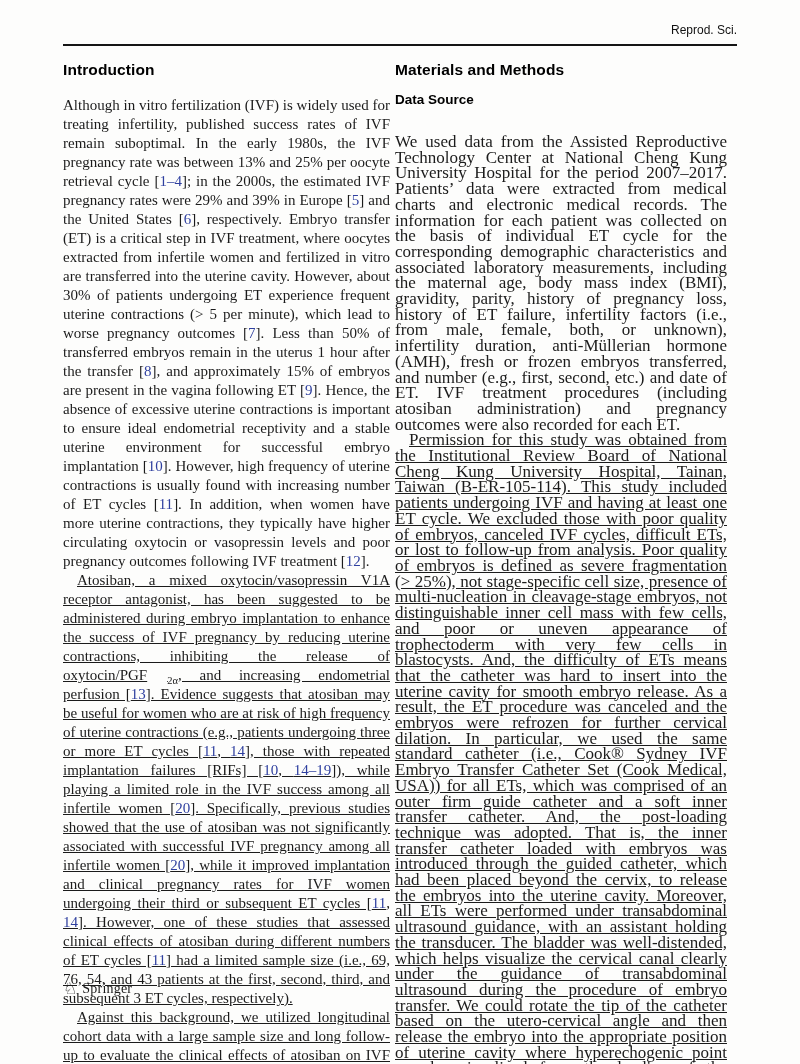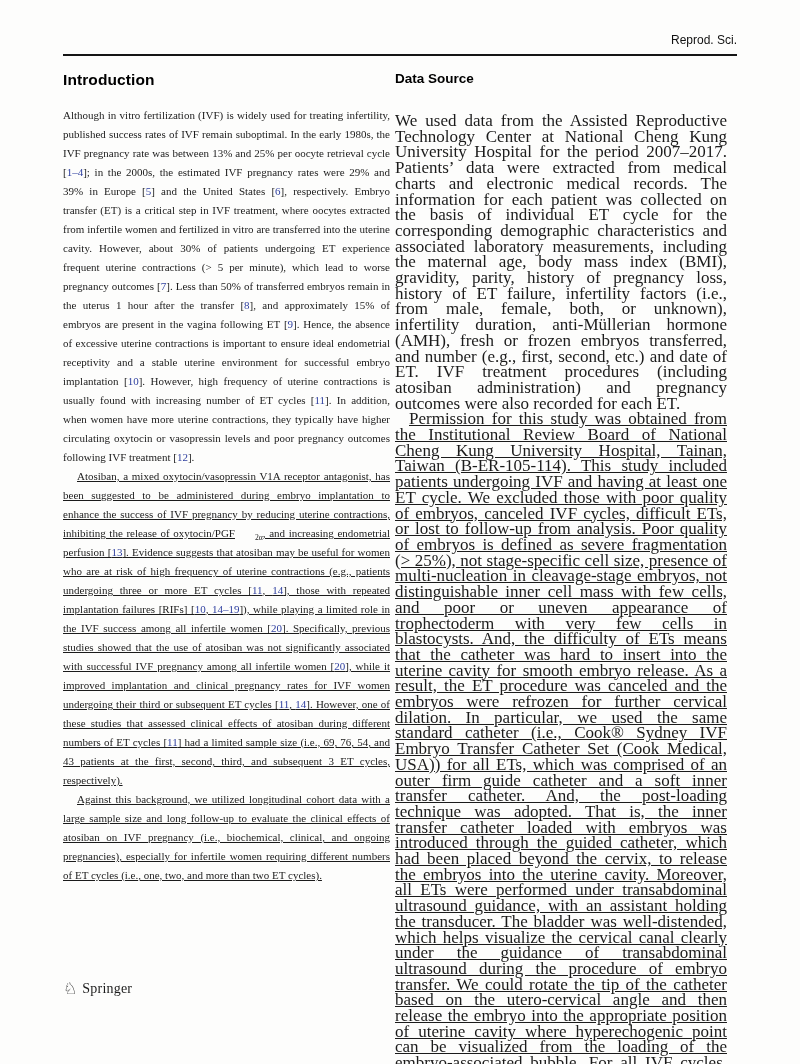--- a/index.html
+++ b/index.html
@@ -9,21 +9,21 @@
     background: #fdfdfc;
     overflow: hidden;
     font-family: "Liberation Serif", serif;
     color: #1b1b1b;
     -webkit-font-smoothing: antialiased;
   }
   .page { position: relative; width: 800px; height: 1064px; }
 
   
   .runhead {
-    padding: 33px 63px 0 63px;
+    padding: 23px 63px 0 63px;
   }
   .runhead-text {
     text-align: right;
     font-family: "Liberation Sans", sans-serif;
     font-size: 12px;
     color: #111;
     margin: 0 0 7px 0;
   }
   .runhead-rule {
     border: none;
@@ -51,21 +51,21 @@
   .col-right h1.section-heading { margin-bottom: 13px; }
   h2.sub-heading {
     font-family: "Liberation Sans", sans-serif;
     font-size: 13.5px;
     font-weight: 700;
     color: #000;
     margin: 0 0 27px 0;
   }
 
   .col-left p.body-par {
-    font-size: 11px;
+    font-size: 15px;
     line-height: 19px;
     text-align: justify;
     margin: 0;
   }
   .col-right p.body-par {
     font-size: 17px;
     line-height: 15.7px;
     text-align: justify;
     margin: 0;
   }
@@ -108,20 +108,21 @@
   <div class="columns">
 
     <div class="col-left">
       <h1 class="section-heading">Introduction</h1>
       <p class="body-par"><span>Although in vitro fertilization (IVF) is widely used for treating infertility, published success rates of IVF remain suboptimal. In the early 1980s, the IVF pregnancy rate was between 13% and 25% per oocyte retrieval cycle [</span><span class="cite">1–4</span><span>]; in the 2000s, the estimated IVF pregnancy rates were 29% and 39% in Europe [</span><span class="cite">5</span><span>] and the United States [</span><span class="cite">6</span><span>], respectively. Embryo transfer (ET) is a critical step in IVF treatment, where oocytes extracted from infertile women and fertilized in vitro are transferred into the uterine cavity. However, about 30% of patients undergoing ET experience frequent uterine contractions (&gt; 5 per minute), which lead to worse pregnancy outcomes [</span><span class="cite">7</span><span>]. Less than 50% of transferred embryos remain in the uterus 1 hour after the transfer [</span><span class="cite">8</span><span>], and approximately 15% of embryos are present in the vagina following ET [</span><span class="cite">9</span><span>]. Hence, the absence of excessive uterine contractions is important to ensure ideal endometrial receptivity and a stable uterine environment for successful embryo implantation [</span><span class="cite">10</span><span>]. However, high frequency of uterine contractions is usually found with increasing number of ET cycles [</span><span class="cite">11</span><span>]. In addition, when women have more uterine contractions, they typically have higher circulating oxytocin or vasopressin levels and poor pregnancy outcomes following IVF treatment [</span><span class="cite">12</span><span>].</span></p>
       <p class="body-par indent"><span>Atosiban, a mixed oxytocin/vasopressin V1A receptor antagonist, has been suggested to be administered during embryo implantation to enhance the success of IVF pregnancy by reducing uterine contractions, inhibiting the release of oxytocin/PGF</span><sub>2α</sub><span>, and increasing endometrial perfusion [</span><span class="cite">13</span><span>]. Evidence suggests that atosiban may be useful for women who are at risk of high frequency of uterine contractions (e.g., patients undergoing three or more ET cycles [</span><span class="cite">11</span><span>, </span><span class="cite">14</span><span>], those with repeated implantation failures [RIFs] [</span><span class="cite">10</span><span>, </span><span class="cite">14–19</span><span>]), while playing a limited role in the IVF success among all infertile women [</span><span class="cite">20</span><span>]. Specifically, previous studies showed that the use of atosiban was not significantly associated with successful IVF pregnancy among all infertile women [</span><span class="cite">20</span><span>], while it improved implantation and clinical pregnancy rates for IVF women undergoing their third or subsequent ET cycles [</span><span class="cite">11</span><span>, </span><span class="cite">14</span><span>]. However, one of these studies that assessed clinical effects of atosiban during different numbers of ET cycles [</span><span class="cite">11</span><span>] had a limited sample size (i.e., 69, 76, 54, and 43 patients at the first, second, third, and subsequent 3 ET cycles, respectively).</span></p>
       <p class="body-par indent"><span>Against this background, we utilized longitudinal cohort data with a large sample size and long follow-up to evaluate the clinical effects of atosiban on IVF pregnancy (i.e., biochemical, clinical, and ongoing pregnancies), especially for infertile women requiring different numbers of ET cycles (i.e., one, two, and more than two ET cycles).</span></p>
     </div>
 
     <div class="col-right">
+      <h1 class="section-heading">Materials and Methods</h1>
       <h2 class="sub-heading">Data Source</h2>
       <p class="body-par"><span>We used data from the Assisted Reproductive Technology Center at National Cheng Kung University Hospital for the period 2007–2017. Patients’ data were extracted from medical charts and electronic medical records. The information for each patient was collected on the basis of individual ET cycle for the corresponding demographic characteristics and associated laboratory measurements, including the maternal age, body mass index (BMI), gravidity, parity, history of pregnancy loss, history of ET failure, infertility factors (i.e., from male, female, both, or unknown), infertility duration, anti-Müllerian hormone (AMH), fresh or frozen embryos transferred, and number (e.g., first, second, etc.) and date of ET. IVF treatment procedures (including atosiban administration) and pregnancy outcomes were also recorded for each ET.</span></p>
       <p class="body-par indent"><span>Permission for this study was obtained from the Institutional Review Board of National Cheng Kung University Hospital, Tainan, Taiwan (B-ER-105-114). This study included patients undergoing IVF and having at least one ET cycle. We excluded those with poor quality of embryos, canceled IVF cycles, difficult ETs, or lost to follow-up from analysis. Poor quality of embryos is defined as severe fragmentation (&gt; 25%), not stage-specific cell size, presence of multi-nucleation in cleavage-stage embryos, not distinguishable inner cell mass with few cells, and poor or uneven appearance of trophectoderm with very few cells in blastocysts. And, the difficulty of ETs means that the catheter was hard to insert into the uterine cavity for smooth embryo release. As a result, the ET procedure was canceled and the embryos were refrozen for further cervical dilation. In particular, we used the same standard catheter (i.e., Cook® Sydney IVF Embryo Transfer Catheter Set (Cook Medical, USA)) for all ETs, which was comprised of an outer firm guide catheter and a soft inner transfer catheter. And, the post-loading technique was adopted. That is, the inner transfer catheter loaded with embryos was introduced through the guided catheter, which had been placed beyond the cervix, to release the embryos into the uterine cavity. Moreover, all ETs were performed under transabdominal ultrasound guidance, with an assistant holding the transducer. The bladder was well-distended, which helps visualize the cervical canal clearly under the guidance of transabdominal ultrasound during the procedure of embryo transfer. We could rotate the tip of the catheter based on the utero-cervical angle and then release the embryo into the appropriate position of uterine cavity where hyperechogenic point can be visualized from the loading of the embryo-associated bubble. For all IVF cycles, controlled ovulation hyperstimulation, either via a gonadotropin-releasing hormone (GnRH) agonist or a GnRH antagonist protocol, was used. When the leading follicles reached 18–20 mm, recombinant human chorionic gonadotropin (hCG) was administered, followed by transvaginal oocyte</span></p>
     </div>
 
   </div>
 
   <div class="publisher">
     <span class="springer-icon">♘</span>
     <span class="springer-word">Springer</span>

